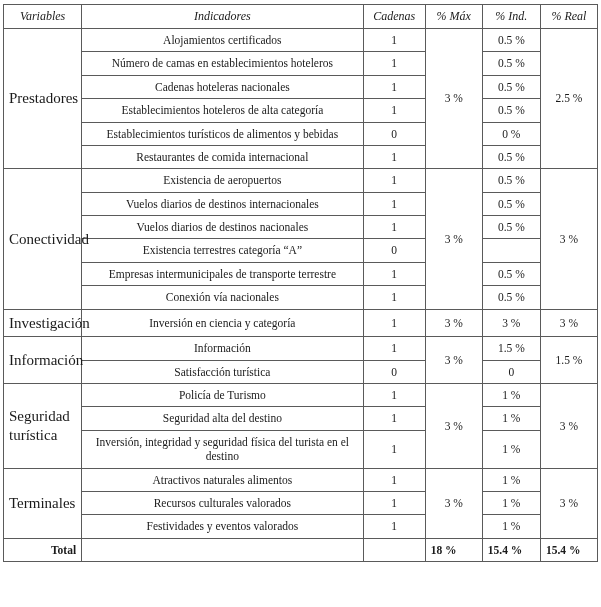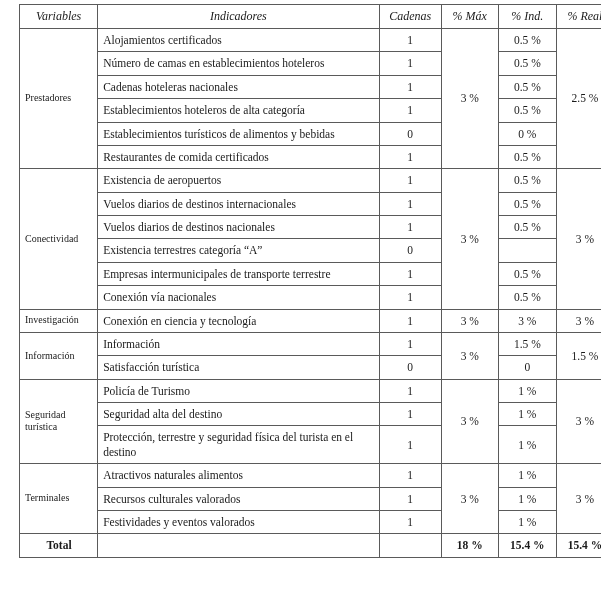--- a/index.html
+++ b/index.html
@@ -10,21 +10,21 @@
   body {
     font-family: "Liberation Serif", serif;
     width: 601px;
     height: 607px;
     overflow: hidden;
   }
   #sheet {
     width: 528px;
     height: 607px;
     box-sizing: border-box;
-    padding: 4px 3px 3px 19px;
+    padding: 4px 3px 3px 3px;
     background: #ffffff;
     border-radius: 8px;
   }
   table.matrix {
     border-collapse: collapse;
     width: 595px;
     table-layout: fixed;
     font-size: 11.5px;
     color: #1a1a1a;
   }
@@ -38,38 +38,37 @@
     font-weight: normal;
     font-style: italic;
     text-align: center;
     background: #ffffff;
     padding: 6px 4px;
     font-size: 12px;
   }
   td.var-cell {
     text-align: left;
     padding-left: 6px;
-    font-size: 10px;
+    font-size: 15px;
   }
   td.ind-cell {
-    text-align: left;
+    text-align: center;
     padding-left: 8px;
   }
   td.num-cell {
     text-align: center;
   }
   td.grp-cell {
     text-align: center;
   }
   tr.total-row td {
     font-weight: bold;
-    text-align: center;
   }
   tr.total-row td.total-label {
-    text-align: center;
+    text-align: right;
     padding-left: 6px;
     font-family: Liberation Serif, serif;
   }
   .c-var   { width: 78px; }
   .c-ind   { width: 281px; }
   .c-bim   { width: 62px; }
   .c-max   { width: 57px; }
   .c-ind2  { width: 58px; }
   .c-real  { width: 57px; }
 </style>
@@ -119,21 +118,21 @@
           <td class="ind-cell">Establecimientos hoteleros de alta categoría</td>
           <td class="num-cell">1</td>
           <td class="num-cell">0.5 %</td>
         </tr>
         <tr>
           <td class="ind-cell">Establecimientos turísticos de alimentos y bebidas</td>
           <td class="num-cell">0</td>
           <td class="num-cell">0 %</td>
         </tr>
         <tr>
-          <td class="ind-cell">Restaurantes de comida certificados</td>
+          <td class="ind-cell">Restaurantes de comida internacional</td>
           <td class="num-cell">1</td>
           <td class="num-cell">0.5 %</td>
         </tr>
         <tr>
           <td class="var-cell" rowspan="6">Conectividad</td>
           <td class="ind-cell">Existencia de aeropuertos</td>
           <td class="num-cell">1</td>
           <td class="grp-cell" rowspan="6">3 %</td>
           <td class="num-cell">0.5 %</td>
           <td class="grp-cell" rowspan="6">3 %</td>
@@ -158,21 +157,21 @@
           <td class="num-cell">1</td>
           <td class="num-cell">0.5 %</td>
         </tr>
         <tr>
           <td class="ind-cell">Conexión vía nacionales</td>
           <td class="num-cell">1</td>
           <td class="num-cell">0.5 %</td>
         </tr>
         <tr>
           <td class="var-cell" rowspan="1">Investigación</td>
-          <td class="ind-cell">Conexión en ciencia y tecnología</td>
+          <td class="ind-cell">Inversión en ciencia y categoría</td>
           <td class="num-cell">1</td>
           <td class="grp-cell" rowspan="1">3 %</td>
           <td class="num-cell">3 %</td>
           <td class="grp-cell" rowspan="1">3 %</td>
         </tr>
         <tr>
           <td class="var-cell" rowspan="2">Información</td>
           <td class="ind-cell">Información</td>
           <td class="num-cell">1</td>
           <td class="grp-cell" rowspan="2">3 %</td>
@@ -191,21 +190,21 @@
           <td class="grp-cell" rowspan="3">3 %</td>
           <td class="num-cell">1 %</td>
           <td class="grp-cell" rowspan="3">3 %</td>
         </tr>
         <tr>
           <td class="ind-cell">Seguridad alta del destino</td>
           <td class="num-cell">1</td>
           <td class="num-cell">1 %</td>
         </tr>
         <tr>
-          <td class="ind-cell">Protección, terrestre y seguridad física del turista en el destino</td>
+          <td class="ind-cell">Inversión, integridad y seguridad física del turista en el destino</td>
           <td class="num-cell">1</td>
           <td class="num-cell">1 %</td>
         </tr>
         <tr>
           <td class="var-cell" rowspan="3">Terminales</td>
           <td class="ind-cell">Atractivos naturales alimentos</td>
           <td class="num-cell">1</td>
           <td class="grp-cell" rowspan="3">3 %</td>
           <td class="num-cell">1 %</td>
           <td class="grp-cell" rowspan="3">3 %</td>

